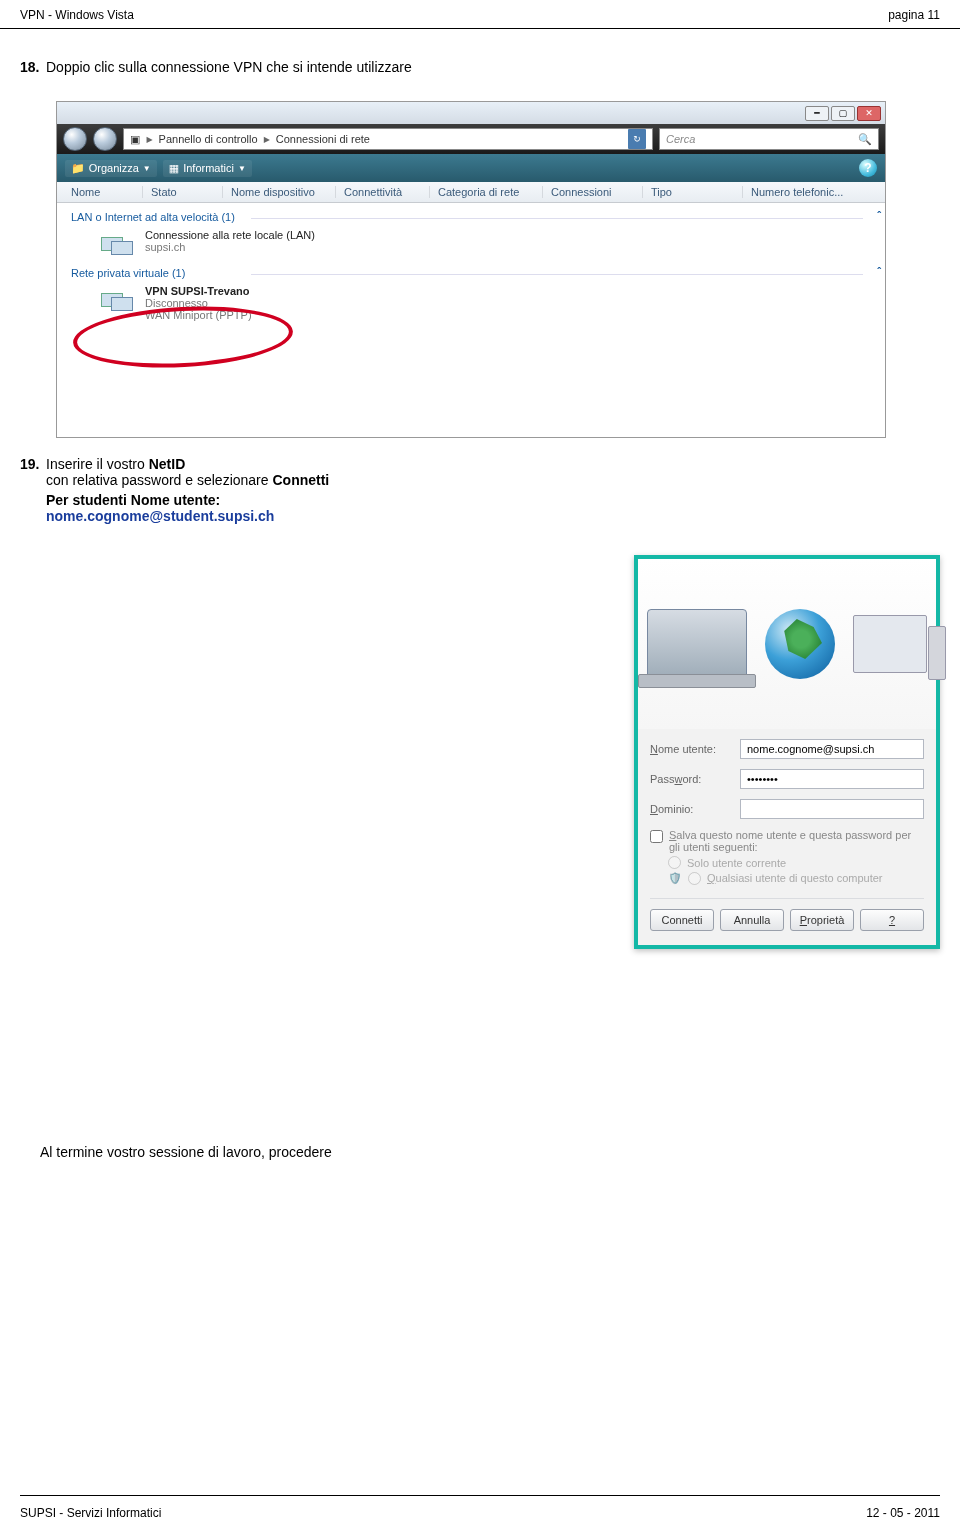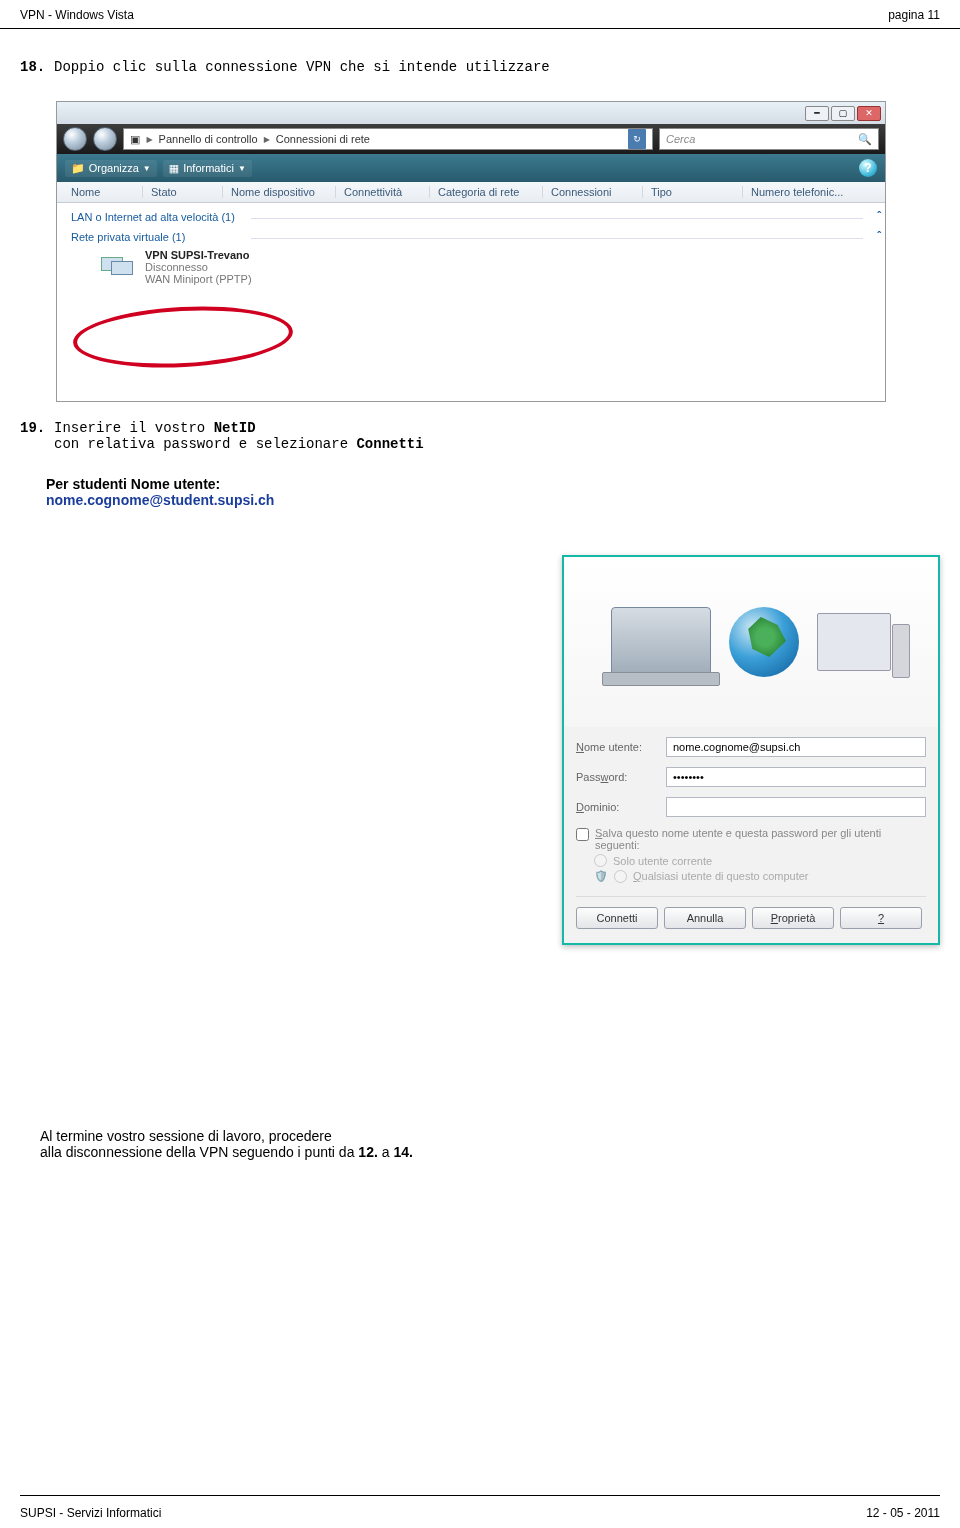--- a/index.html
+++ b/index.html
@@ -20,34 +20,33 @@
     font-size: 12px;
   }
   .content {
     padding: 30px 20px 0 20px;
   }
   .step {
     margin-bottom: 26px;
   }
   .step-line {
     display: flex;
-    gap: 8px;
-    font-family: Liberation Mono, monospace;
+    gap: 0;
   }
   .step-num {
     font-weight: bold;
     min-width: 26px;
   }
   .step-text {
   }
   .step-text .netid { font-weight: bold; }
   .step-text .connetti { font-weight: bold; }
   .sub {
     margin-left: 26px;
-    margin-top: 24px;
+    margin-top: 4px;
     font-weight: bold;
   }
   .sub .email { color: #1a3d9c; font-weight: bold; }
   .screenshot-1 {
     width: 830px;
     margin: 8px 0 18px 36px;
     border: 1px solid #999;
     background: #fff;
     font-size: 11px;
   }
@@ -191,22 +190,22 @@
     transform: rotate(-3deg);
     pointer-events: none;
   }
   .vpn-bold { font-weight: bold; }
 
   
   .dlg-wrap {
     position: absolute;
     top: 555px;
     right: 20px;
-    width: 378px;
-    border: 2px solid #14b8a6;
+    width: 306px;
+    border: 4px solid #14b8a6;
     box-shadow: 0 2px 6px rgba(0,0,0,0.25);
     font-size: 11px;
     background: #f9a8d4;
   }
   .dlg-top {
     height: 170px;
     background: linear-gradient(#fff, #f6f6f6);
     display: flex; align-items:center; justify-content:center;
     gap: 18px;
   }
@@ -346,20 +345,30 @@
       <div class="c-cat">Categoria di rete</div>
       <div class="c-prop">Connessioni</div>
       <div class="c-tipo">Tipo</div>
       <div class="c-num">Numero telefonic...</div>
     </div>
     <div class="filearea">
       <div class="grouprow">
         <span>LAN o Internet ad alta velocità (1)</span>
         <span class="chev">ˆ</span>
       </div>
+      <div class="conn-item">
+        <div class="net-icon">
+            <div class="monitor"></div>
+            <div class="monitor2"></div>
+          </div>
+        <div class="txt">
+          <div class="t1">Connessione alla rete locale (LAN)</div>
+          <div class="t2">supsi.ch</div>
+        </div>
+      </div>
       <div class="grouprow">
         <span>Rete privata virtuale (1)</span>
         <span class="chev">ˆ</span>
       </div>
       <div class="conn-item">
         <div class="net-icon">
             <div class="monitor"></div>
             <div class="monitor2"></div>
           </div>
         <div class="txt">
@@ -381,23 +390,20 @@
       </span>
     </div>
     <div class="sub">
       <div>Per studenti Nome utente:</div>
       <div class="email">nome.cognome@student.supsi.ch</div>
     </div>
   </div>
 
   <div class="end-text">
     <div>Al termine vostro sessione di lavoro, procedere</div>
-    <div>
-      <span>alla disconnessione della VPN seguendo i punti da </span><span class="pts">12.</span><span> a </span><span class="pts">14.</span>
-    </div>
   </div>
 
 </div>
 
 <div class="dlg-wrap">
   <div class="dlg-top">
     <div class="dlg-laptop"></div>
     <div class="dlg-globe"></div>
     <div class="dlg-pc"></div>
   </div>

